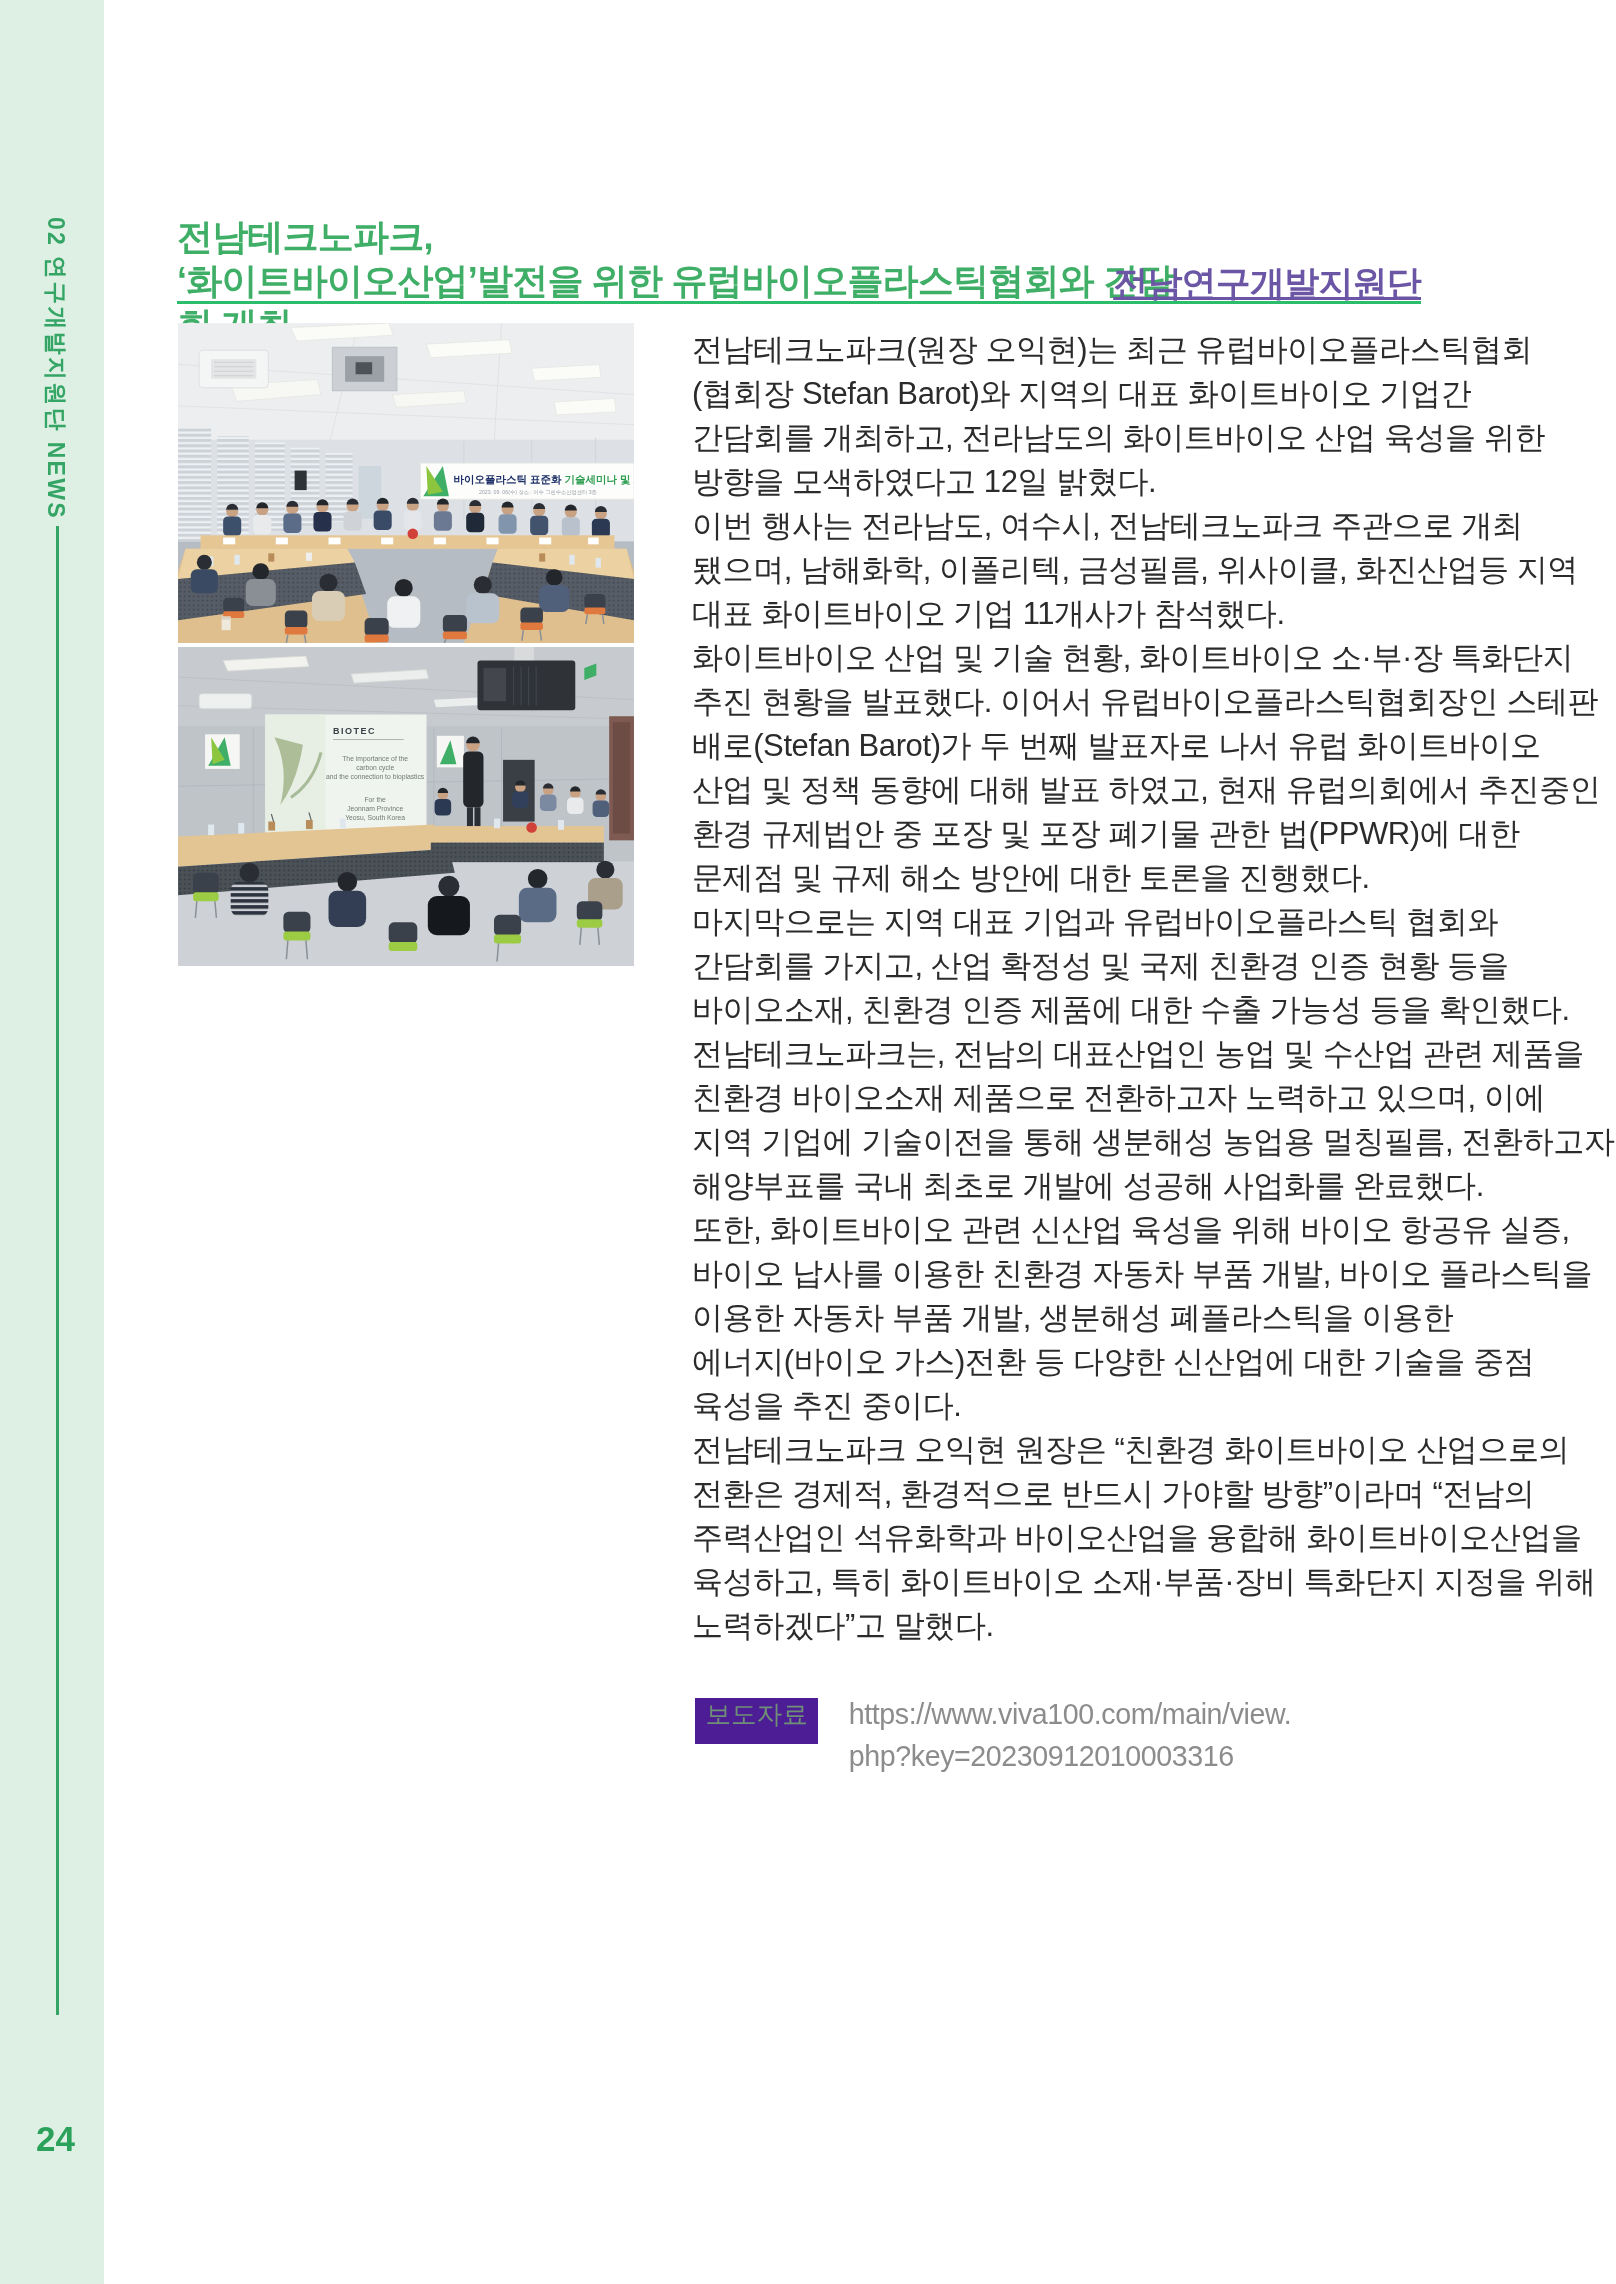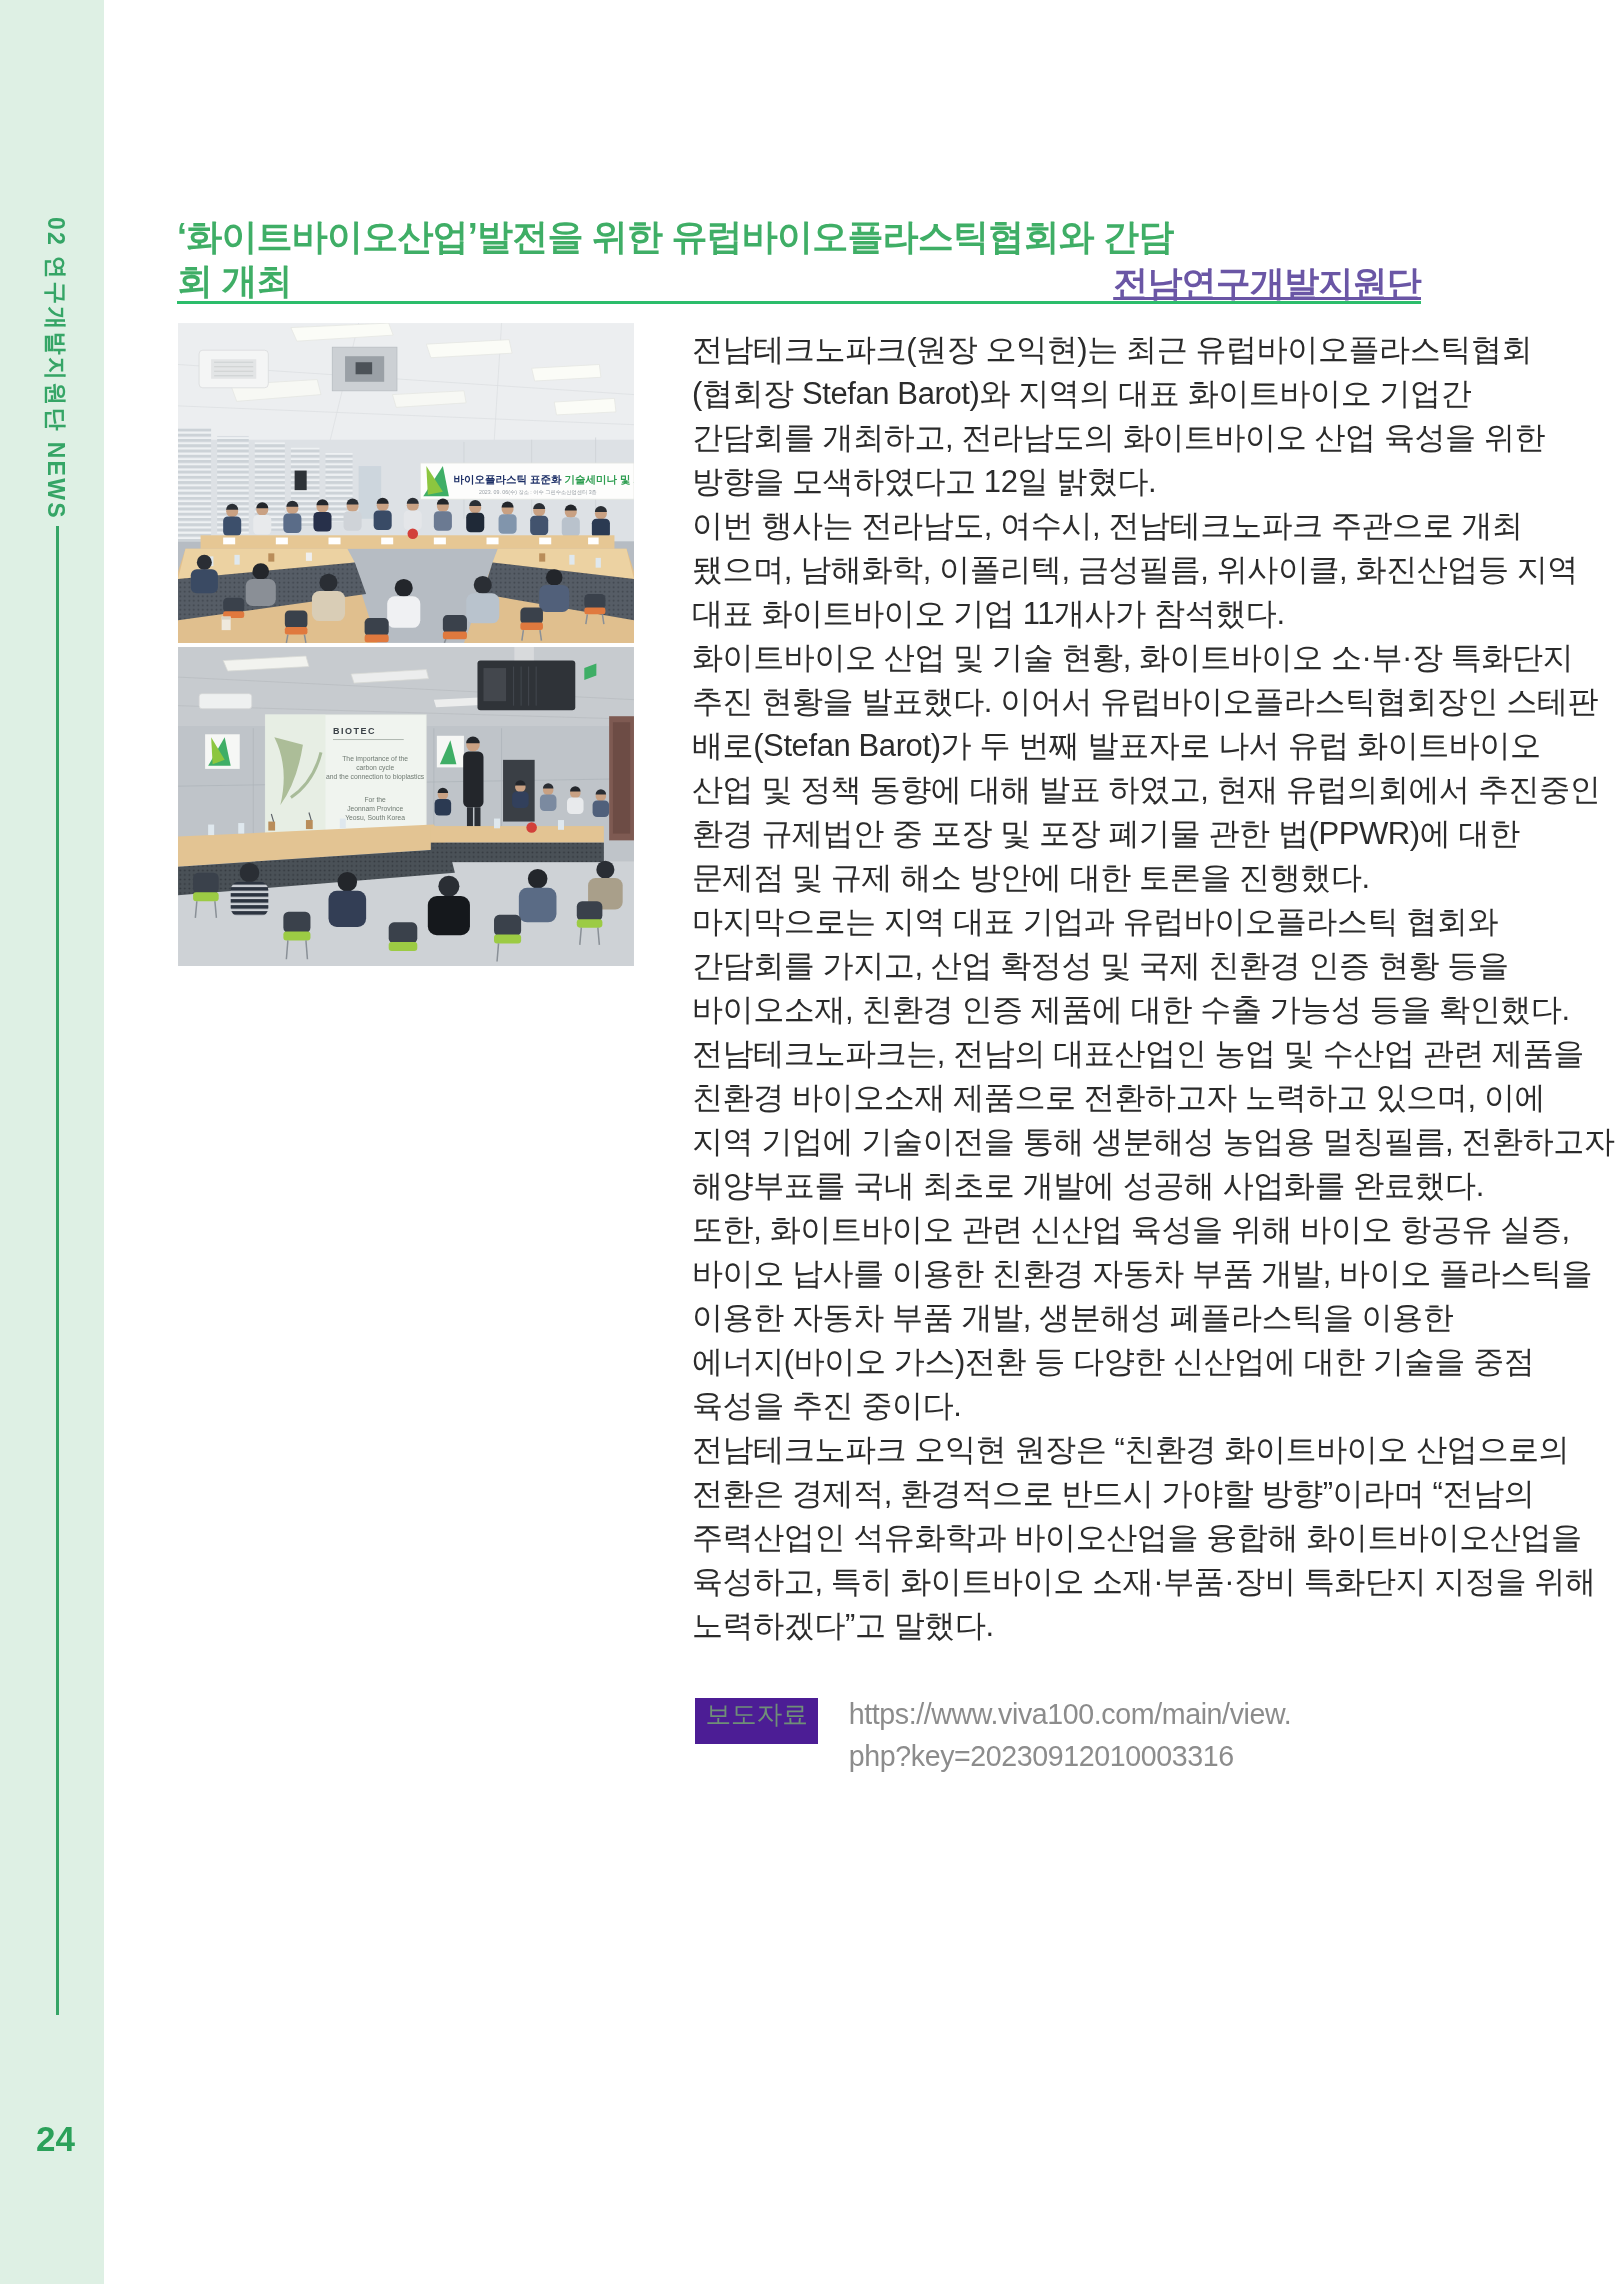--- a/index.html
+++ b/index.html
@@ -74,20 +74,21 @@
 
 <div class="page">
 
   <div class="sidebar">
     <div class="side-label">02 연구개발지원단 NEWS</div>
     <div class="side-vline"></div>
     <div class="page-number">24</div>
   </div>
 
   <div class="title-block">
+    <div class="title-line">전남테크노파크,</div>
     <div class="title-line">‘화이트바이오산업’발전을 위한 유럽바이오플라스틱협회와 간담회 개최</div>
   </div>
   <div class="org-label">전남연구개발지원단</div>
   <div class="header-rule"></div>
 
   <svg class="photo photo1" viewBox="0 0 606 425">
     <defs>
       <pattern id="blinds1" width="8" height="7" patternUnits="userSpaceOnUse">
         <rect width="8" height="7" fill="#ccd2d7"></rect>
           <rect y="4" width="8" height="3" fill="#eef1f3"></rect>

